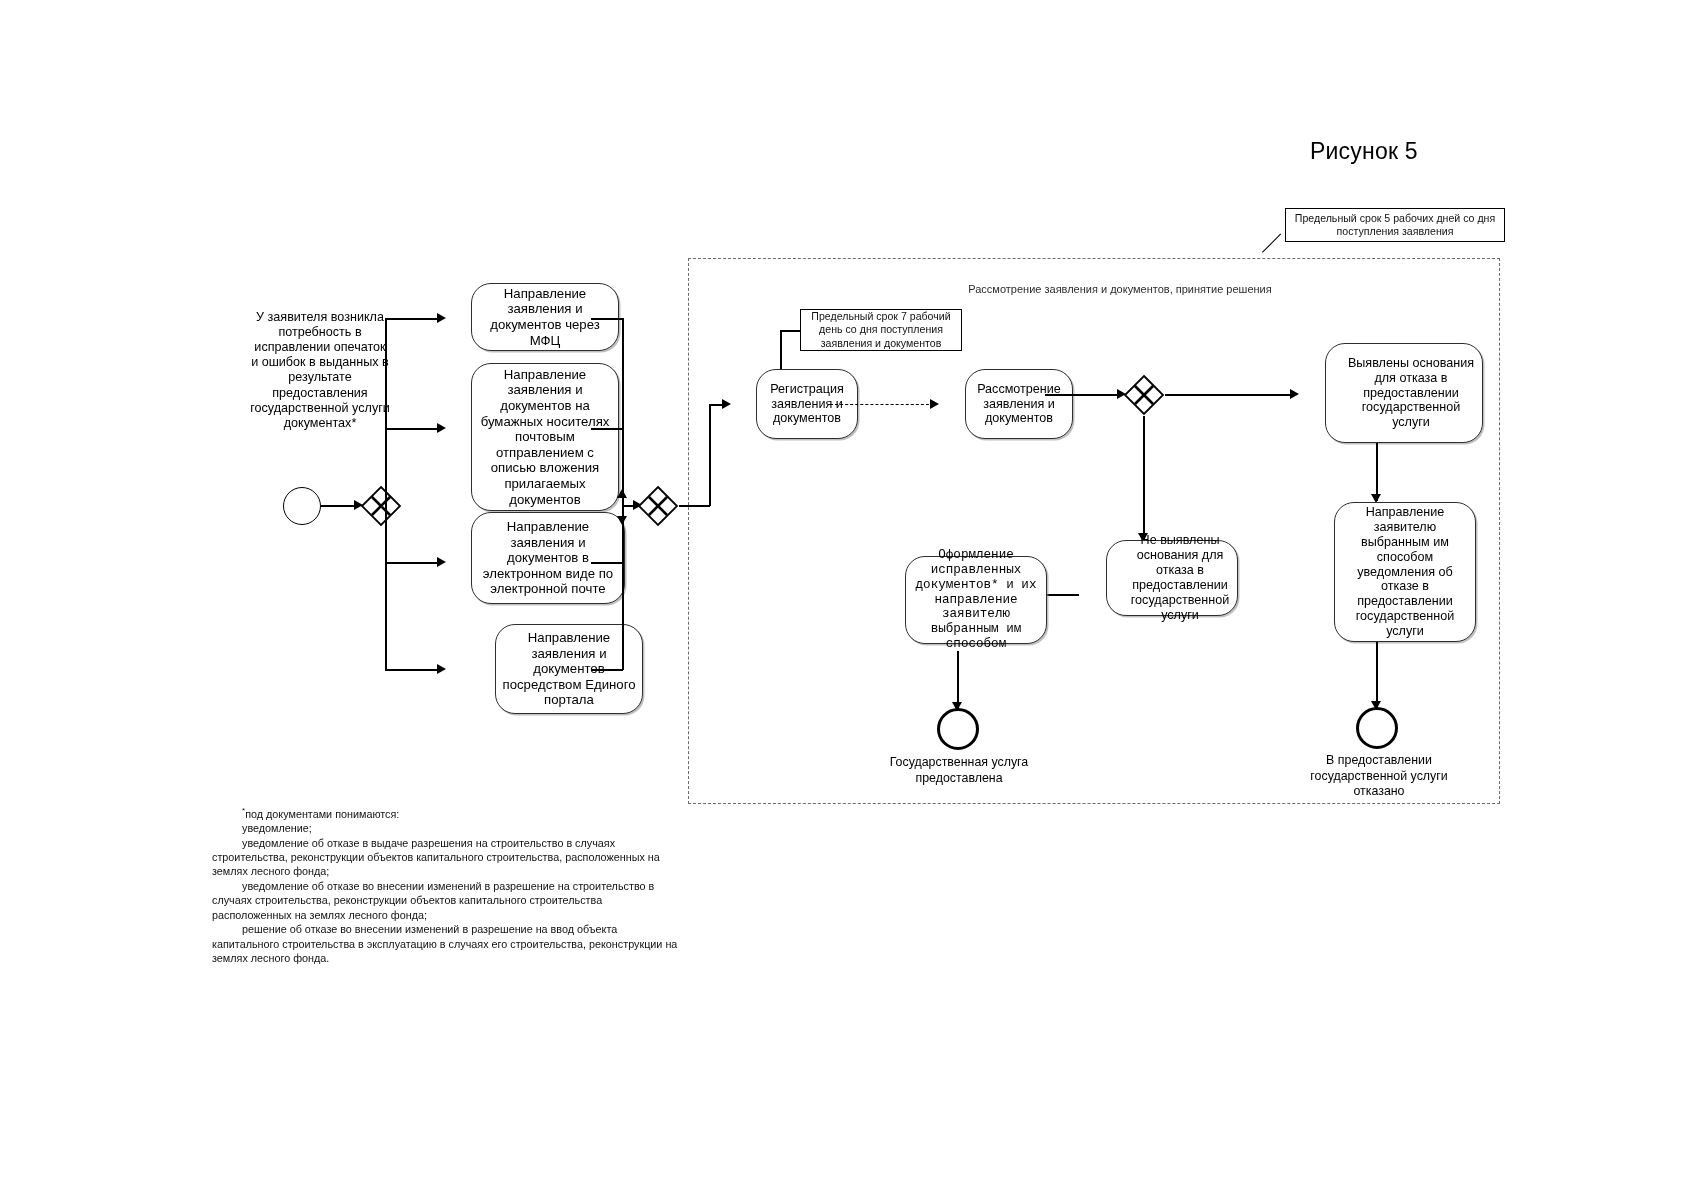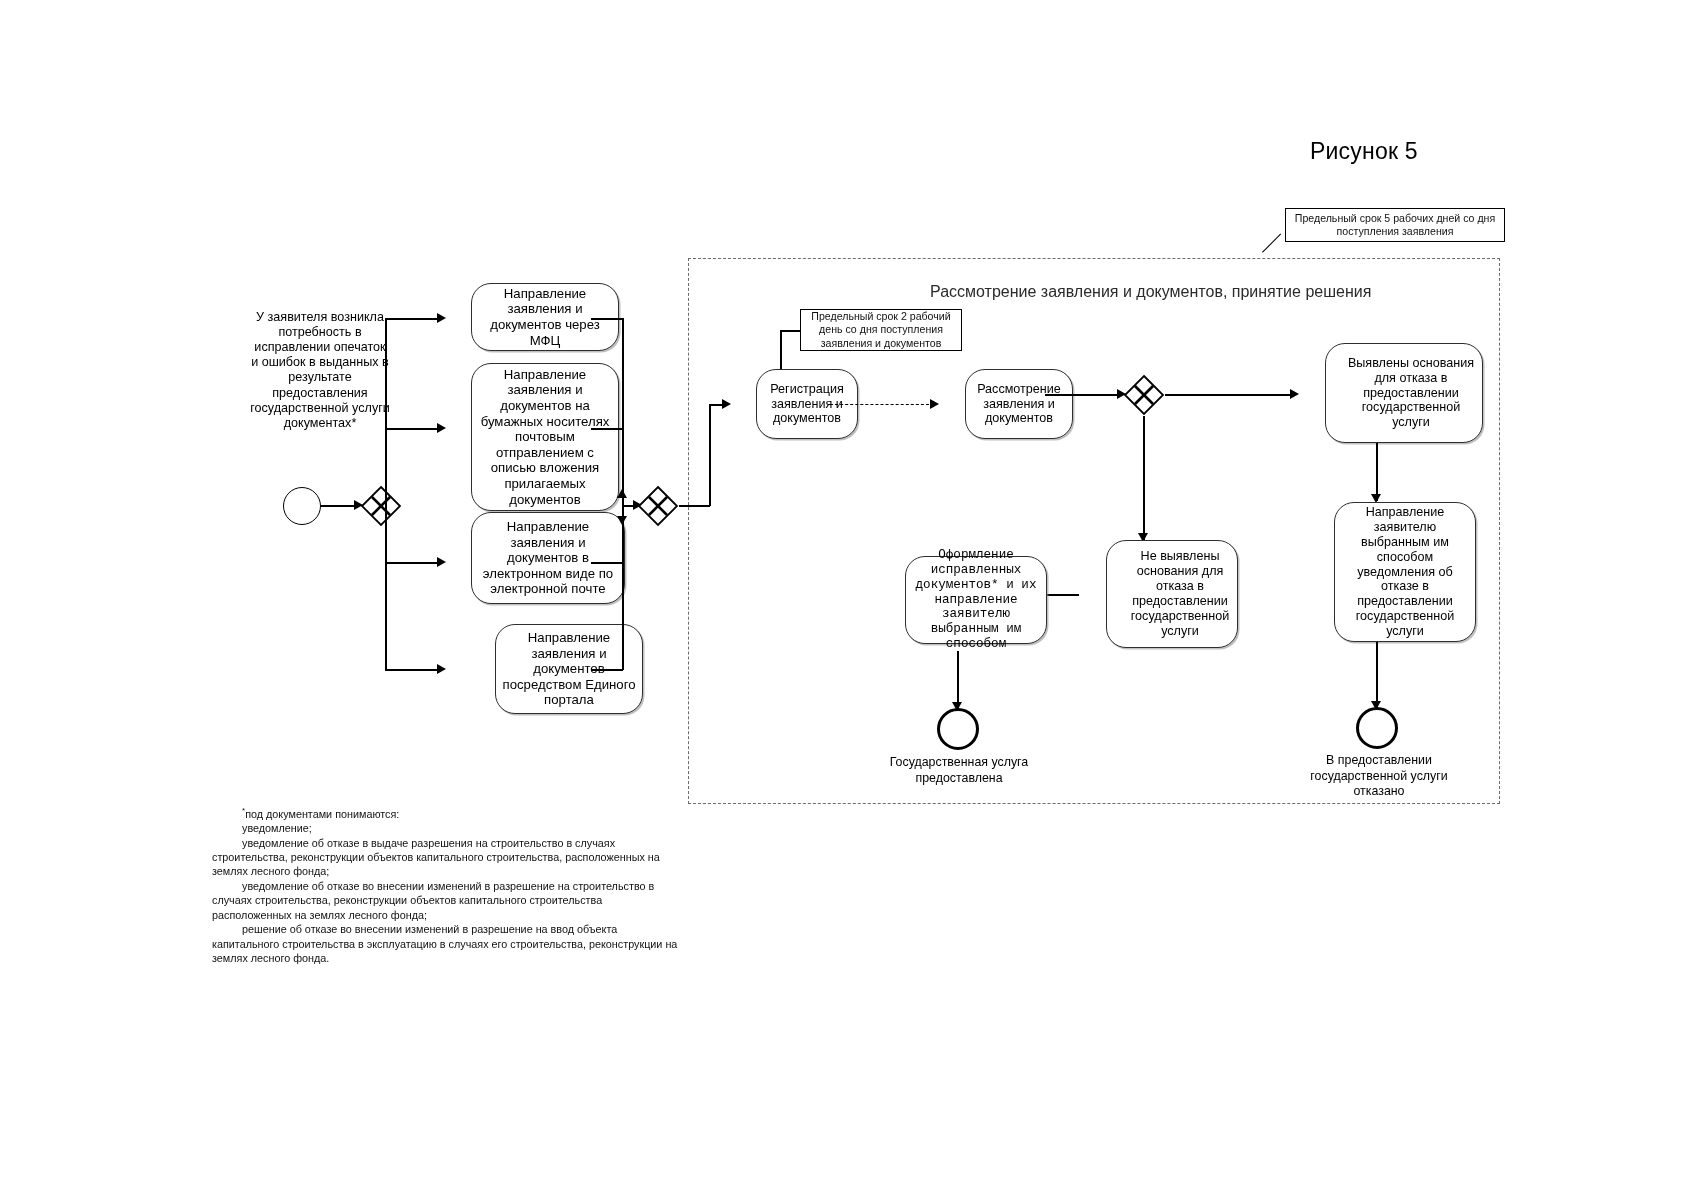--- a/index.html
+++ b/index.html
@@ -25,21 +25,21 @@
     letter-spacing: .2px;
     white-space: nowrap;
   }
 
   
   .pool {
     border: 1.6px dashed #6b6b6b;
     background: transparent;
   }
   .pool-label {
-    font-size: 16px;
+    font-size: 11px;
     color: #2b2b2b;
     text-align: center;
     white-space: nowrap;
   }
 
   
   .note {
     border: 1.3px solid #000;
     background: #fff;
     font-size: 10.6px;
@@ -159,21 +159,21 @@
 
   <div class="abs fig-title" style="left:1310px; top:138px;">Рисунок 5</div>
 
   <div class="abs note" style="left:1285px; top:208px; width:220px; height:34px;">Предельный срок 5 рабочих дней со дня поступления заявления</div>
 
   <div class="leader" style="left:1262px; top:252px; width:26px; transform:rotate(-45deg);"></div>
 
   <div class="abs pool" style="left:688px; top:258px; width:812px; height:546px;"></div>
   <div class="abs pool-label" style="left:930px; top:283px; width:380px;">Рассмотрение заявления и документов, принятие решения</div>
 
-  <div class="abs note" style="left:800px; top:309px; width:162px; height:42px;">Предельный срок 2 рабочий день со дня поступления заявления и документов</div>
+  <div class="abs note" style="left:800px; top:309px; width:162px; height:42px;">Предельный срок 7 рабочий день со дня поступления заявления и документов</div>
 
   <div class="ln v abs" style="left:780px; top:330px; height:48px;"></div>
   <div class="ln h abs" style="left:780px; top:330px; width:20px;"></div>
 
   <div class="abs plaintext" style="left:250px; top:310px; width:140px; font-size:12.6px;"><span>У заявителя возникла потребность в исправлении опечаток и ошибок в выданных в результате предоставления государственной услуги документах*</span></div>
 
   <div class="abs circle" style="left:283px; top:487px; width:38px; height:38px;"></div>
 
   <div class="ln h abs" style="left:321px; top:505px; width:35px;"></div>
   <div class="arrow right abs" style="left:354px; top:500px;"></div>
@@ -280,21 +280,21 @@
   <div class="abs task small" style="left:1306px; top:502px; width:142px; height:140px;">
       <span>Направление заявителю выбранным им способом уведомления об отказе в предоставлении государственной услуги</span>
     </div>
 
   <div class="ln v abs" style="left:1376px; top:642px; height:66px;"></div>
   <div class="arrow down abs" style="left:1371px; top:701px;"></div>
 
   <div class="abs circle end" style="left:1356px; top:707px; width:42px; height:42px;"></div>
   <div class="abs endlabel" style="left:1300px; top:753px; width:158px;">В предоставлении государственной услуги отказано</div>
 
-  <div class="abs task small" style="left:1078px; top:540px; width:132px; height:108px;padding-left:22px;">
+  <div class="abs task small" style="left:1078px; top:540px; width:132px; height:76px;padding-left:22px;">
       <span>Не выявлены основания для отказа в предоставлении государственной услуги</span>
     </div>
 
   <div class="ln h abs" style="left:1019px; top:594px; width:60px;"></div>
   <div class="arrow left abs" style="left:1016px; top:589px;"></div>
 
   <div class="abs task small" style="left:877px; top:556px; width:142px; height:88px;font-family:Liberation Mono, monospace;">
       <span>Оформление исправленных документов* и их направление заявителю выбранным им способом</span>
     </div>
 

